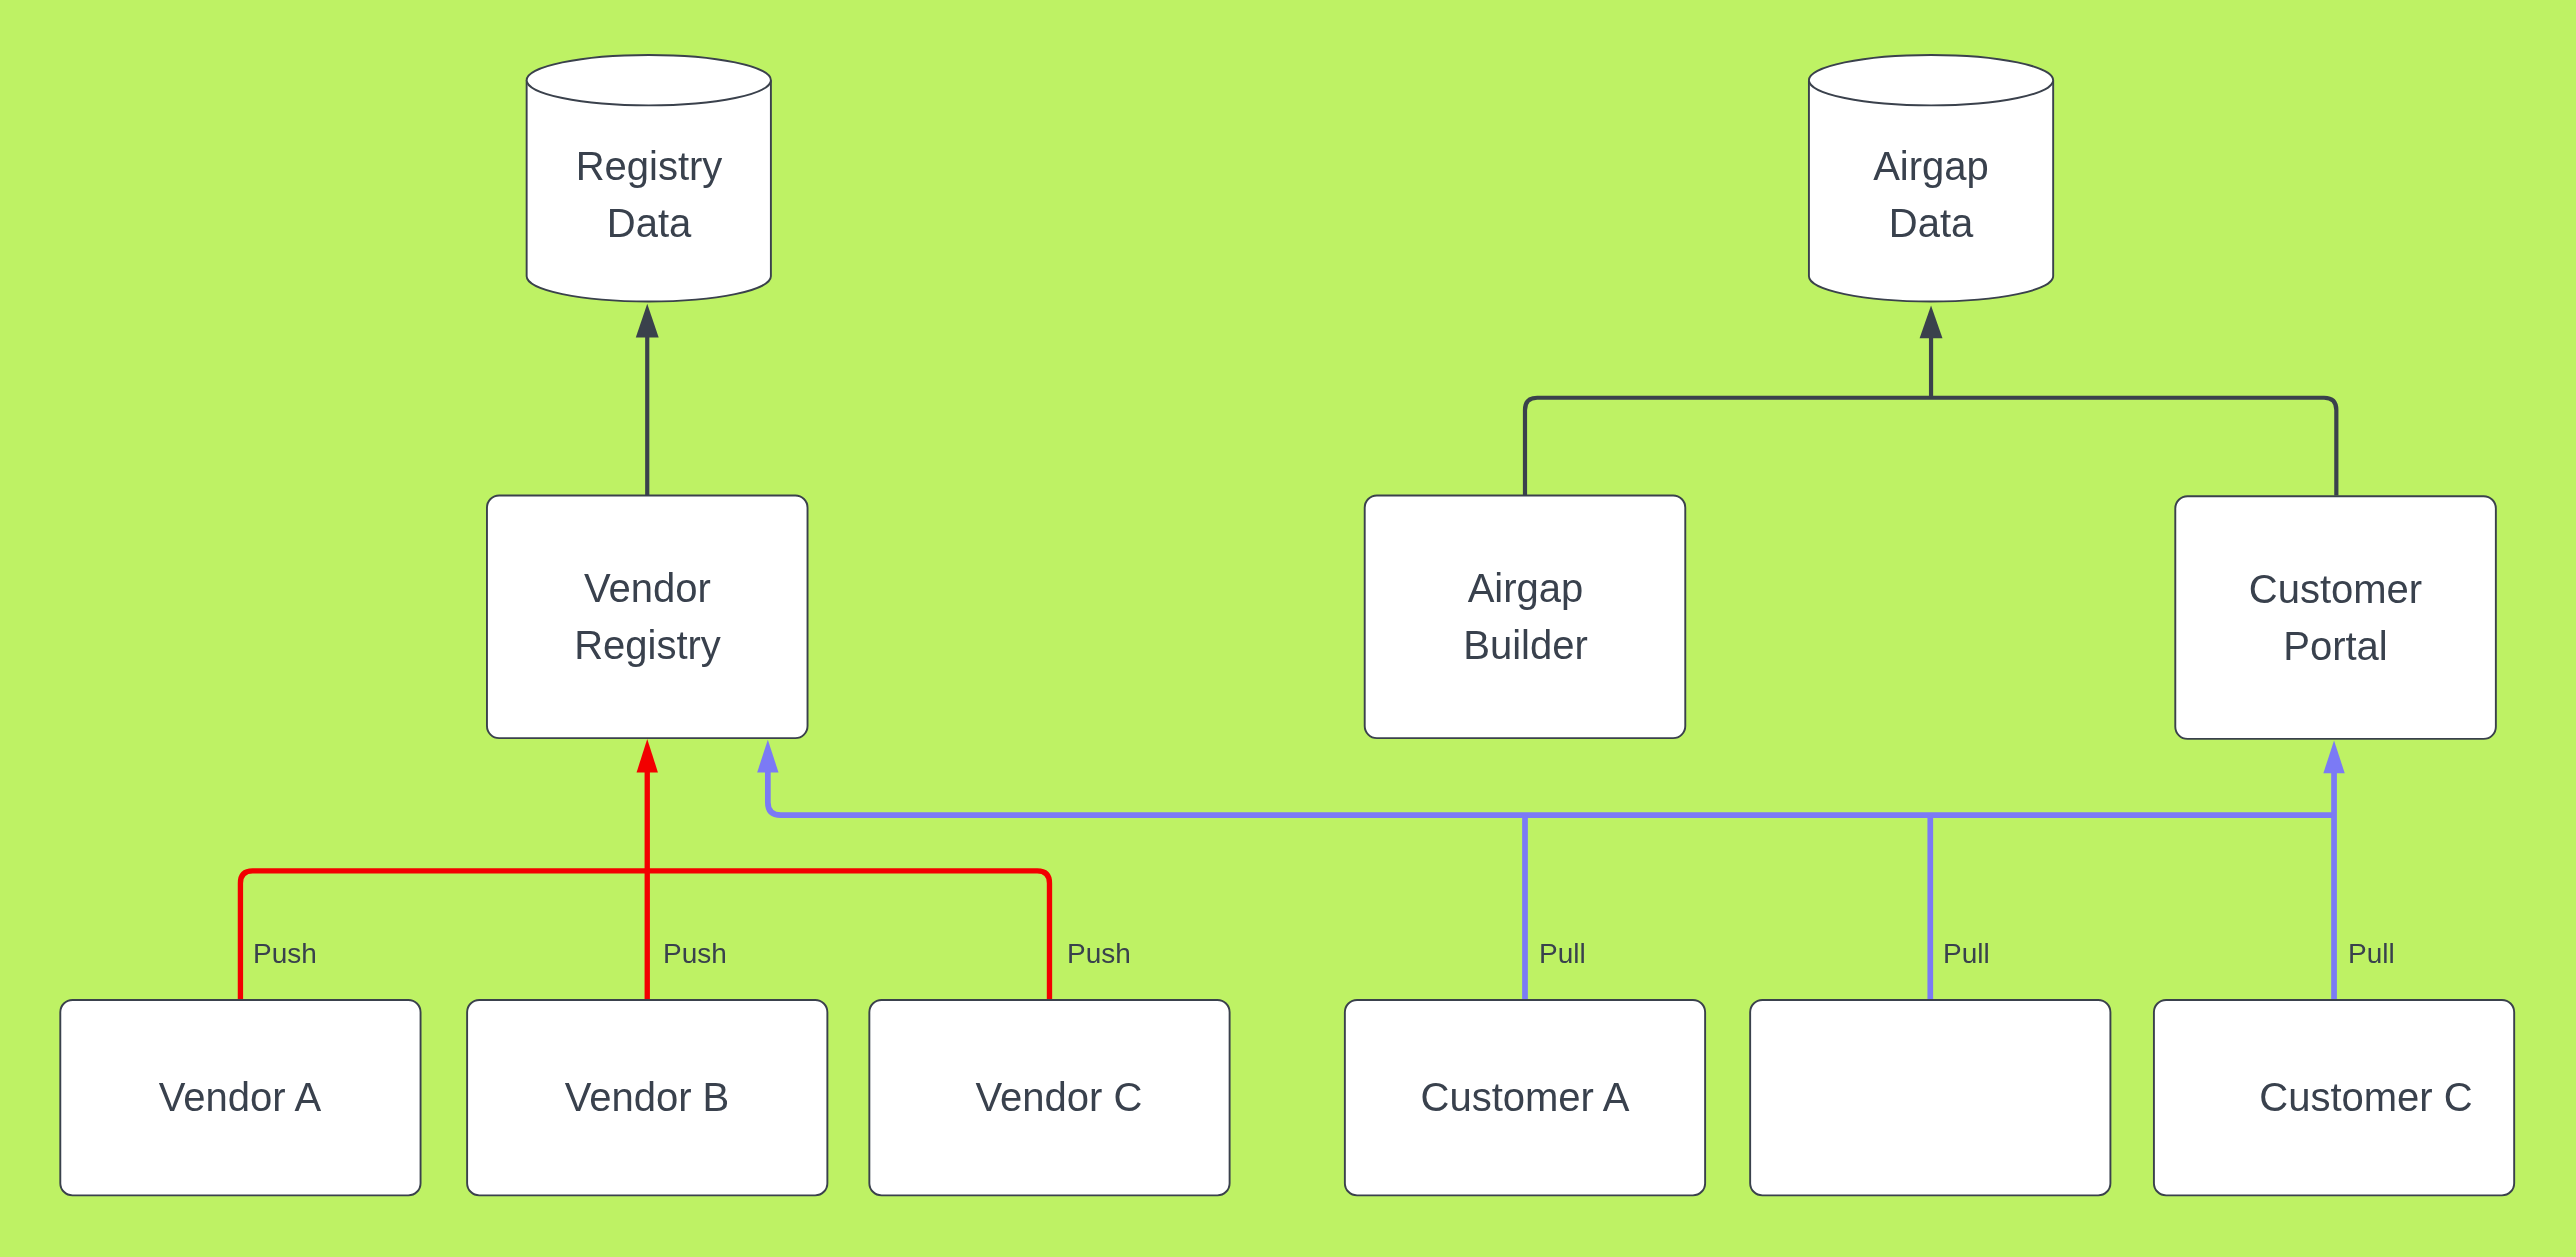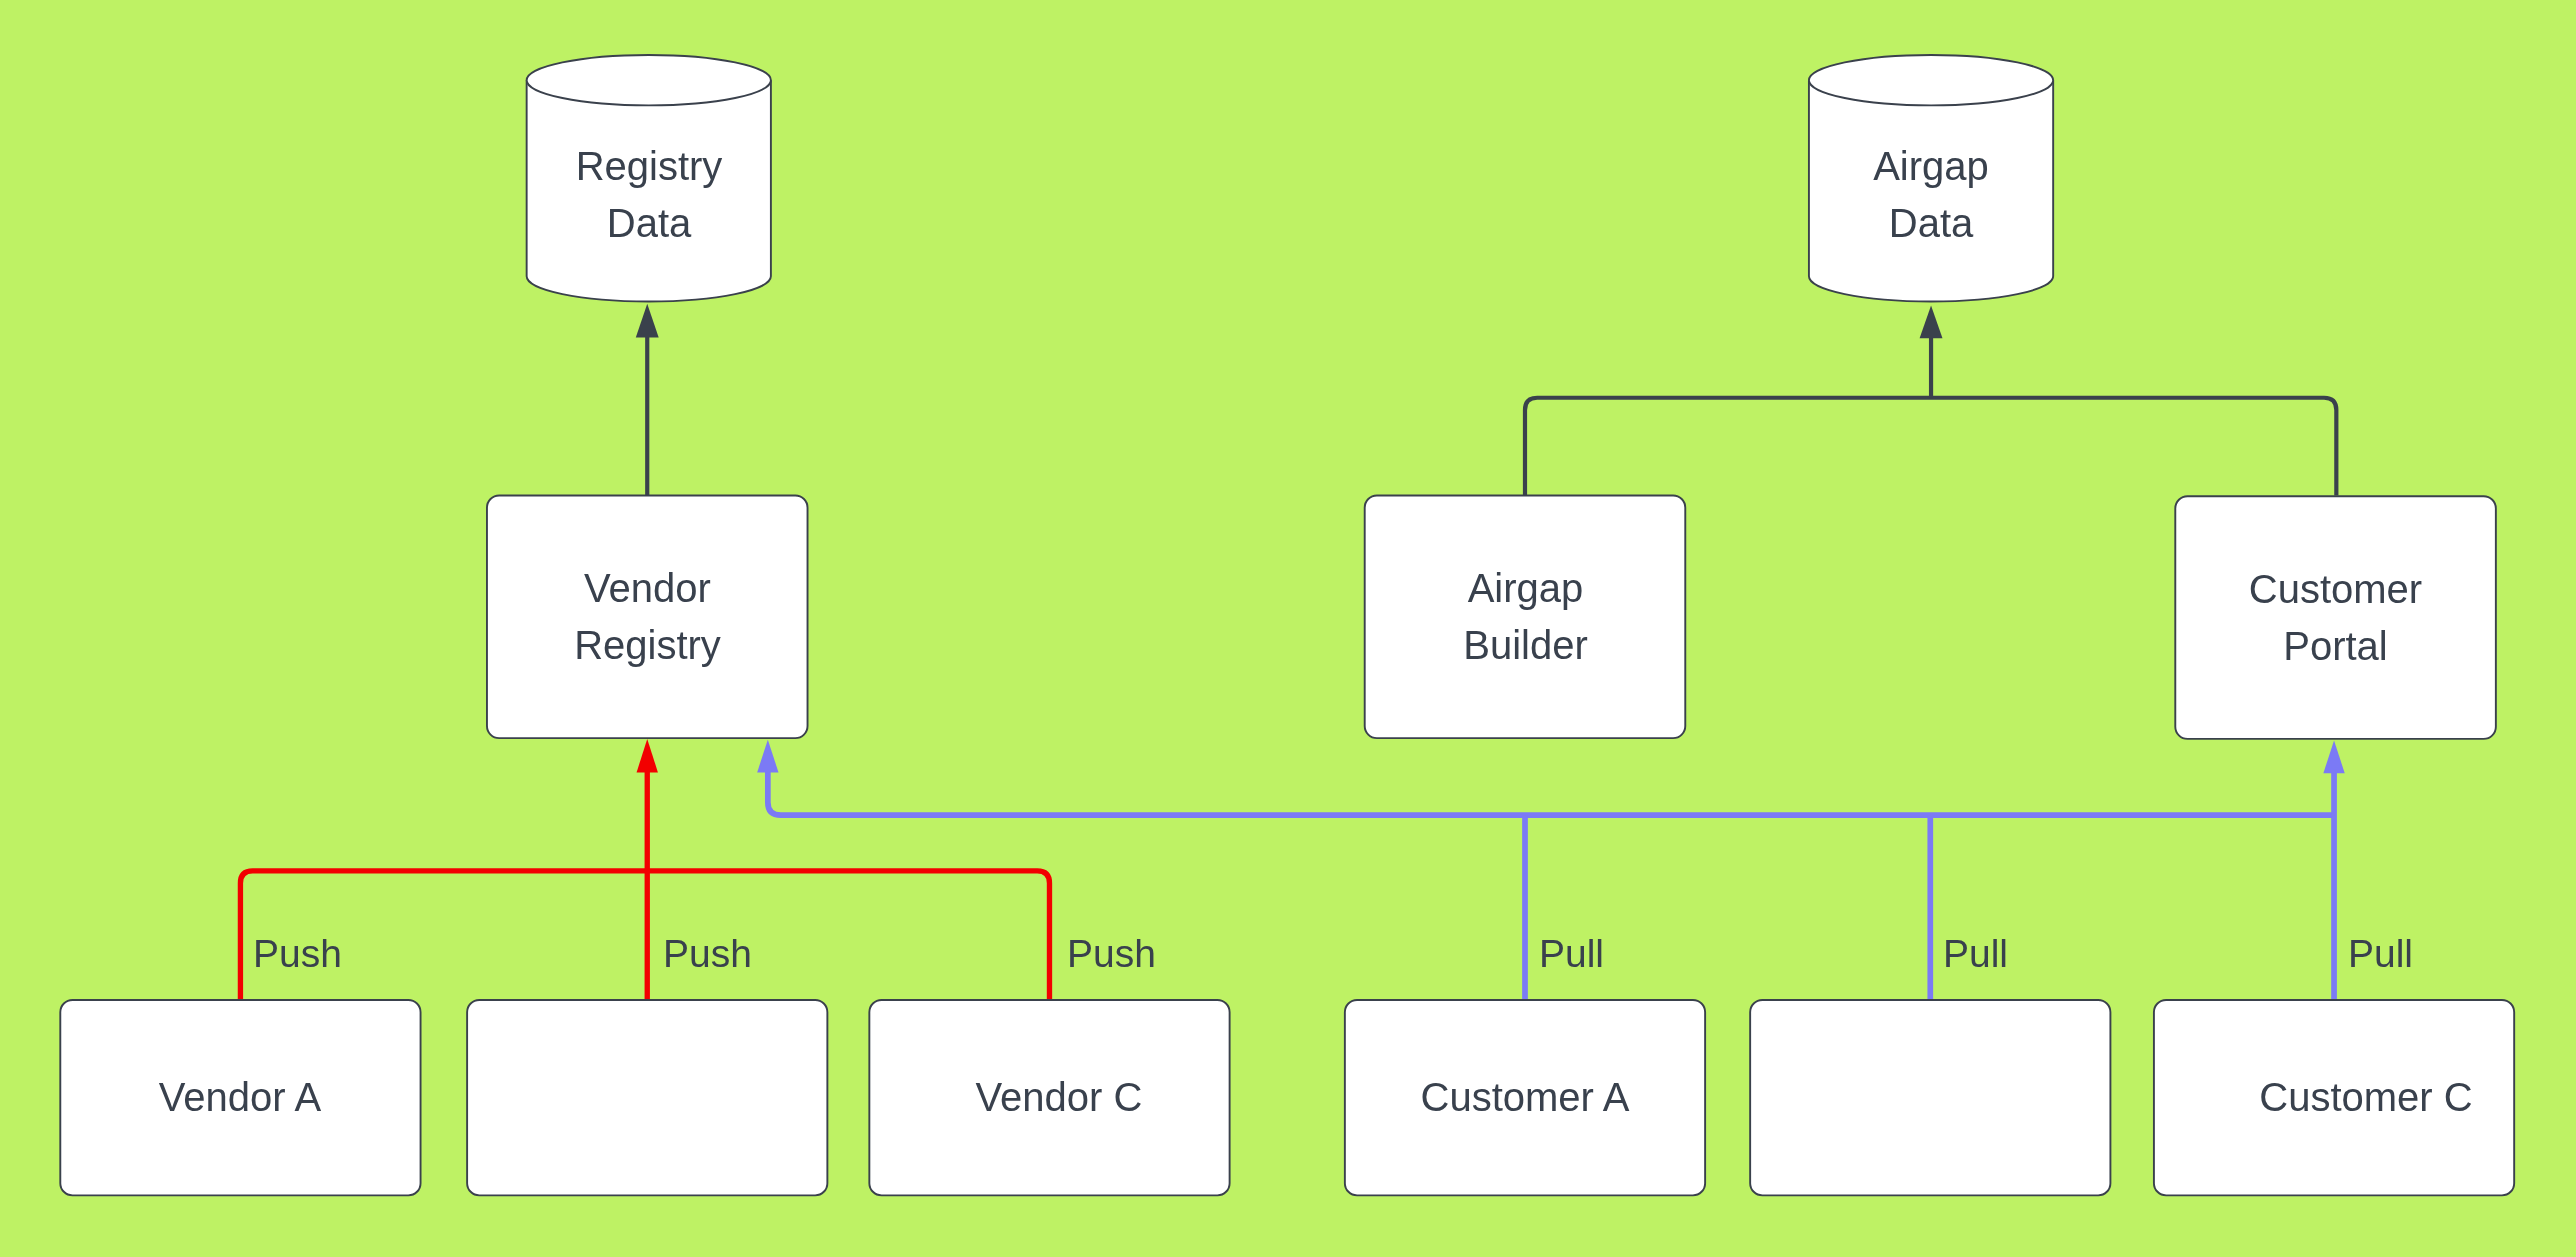--- a/index.html
+++ b/index.html
@@ -16,21 +16,21 @@
     display:flex;flex-direction:column;
     align-items:center;justify-content:center;
     text-align:center;
     font-size:40px;line-height:57px;
     color:#39414d;
     pointer-events:none;
     white-space:nowrap;
   }
   .edge-lbl{
     position:absolute;
-    font-size:39px;line-height:44px;
+    font-size:28px;line-height:44px;
     color:#39414d;
     white-space:nowrap;
     pointer-events:none;
   }
 </style>
 </head>
 <body>
 
 <div class="stage" style="background: #bef264;">
 
@@ -102,20 +102,21 @@
     <span>Airgap</span>
     <span>Builder</span>
   </div>
 
   <div class="lbl" style="left: 2175px; top: 496px; width: 321px; height: 243px; color: rgb(57, 65, 77); text-align: right;">
     <span>Customer</span>
     <span>Portal</span>
   </div>
 
   <div class="lbl" style="left: 60px; top: 1000px; width: 360px; height: 195px; color: rgb(57, 65, 77); text-align: right;">Vendor A</div>
+  <div class="lbl" style="left: 467px; top: 1000px; width: 360px; height: 195px; color: rgb(57, 65, 77);">Vendor B</div>
   <div class="lbl" style="left: 869px; top: 1000px; width: 380px; height: 195px; color: rgb(57, 65, 77);">Vendor C</div>
   <div class="lbl" style="left: 1345px; top: 1000px; width: 360px; height: 195px; color: rgb(57, 65, 77);">Customer A</div>
   <div class="lbl" style="left: 2154px; top: 1000px; width: 424px; height: 195px; color: rgb(57, 65, 77);">Customer C</div>
 
   <div class="edge-lbl" style="left: 253px; top: 932px; color: rgb(57, 65, 77);">Push</div>
   <div class="edge-lbl" style="left: 663px; top: 932px; color: rgb(57, 65, 77);">Push</div>
   <div class="edge-lbl" style="left: 1067px; top: 932px; color: rgb(57, 65, 77);">Push</div>
   <div class="edge-lbl" style="left: 1539px; top: 932px; color: rgb(57, 65, 77);">Pull</div>
   <div class="edge-lbl" style="left: 1943px; top: 932px; color: rgb(57, 65, 77);">Pull</div>
   <div class="edge-lbl" style="left: 2348px; top: 932px; color: rgb(57, 65, 77);">Pull</div>

